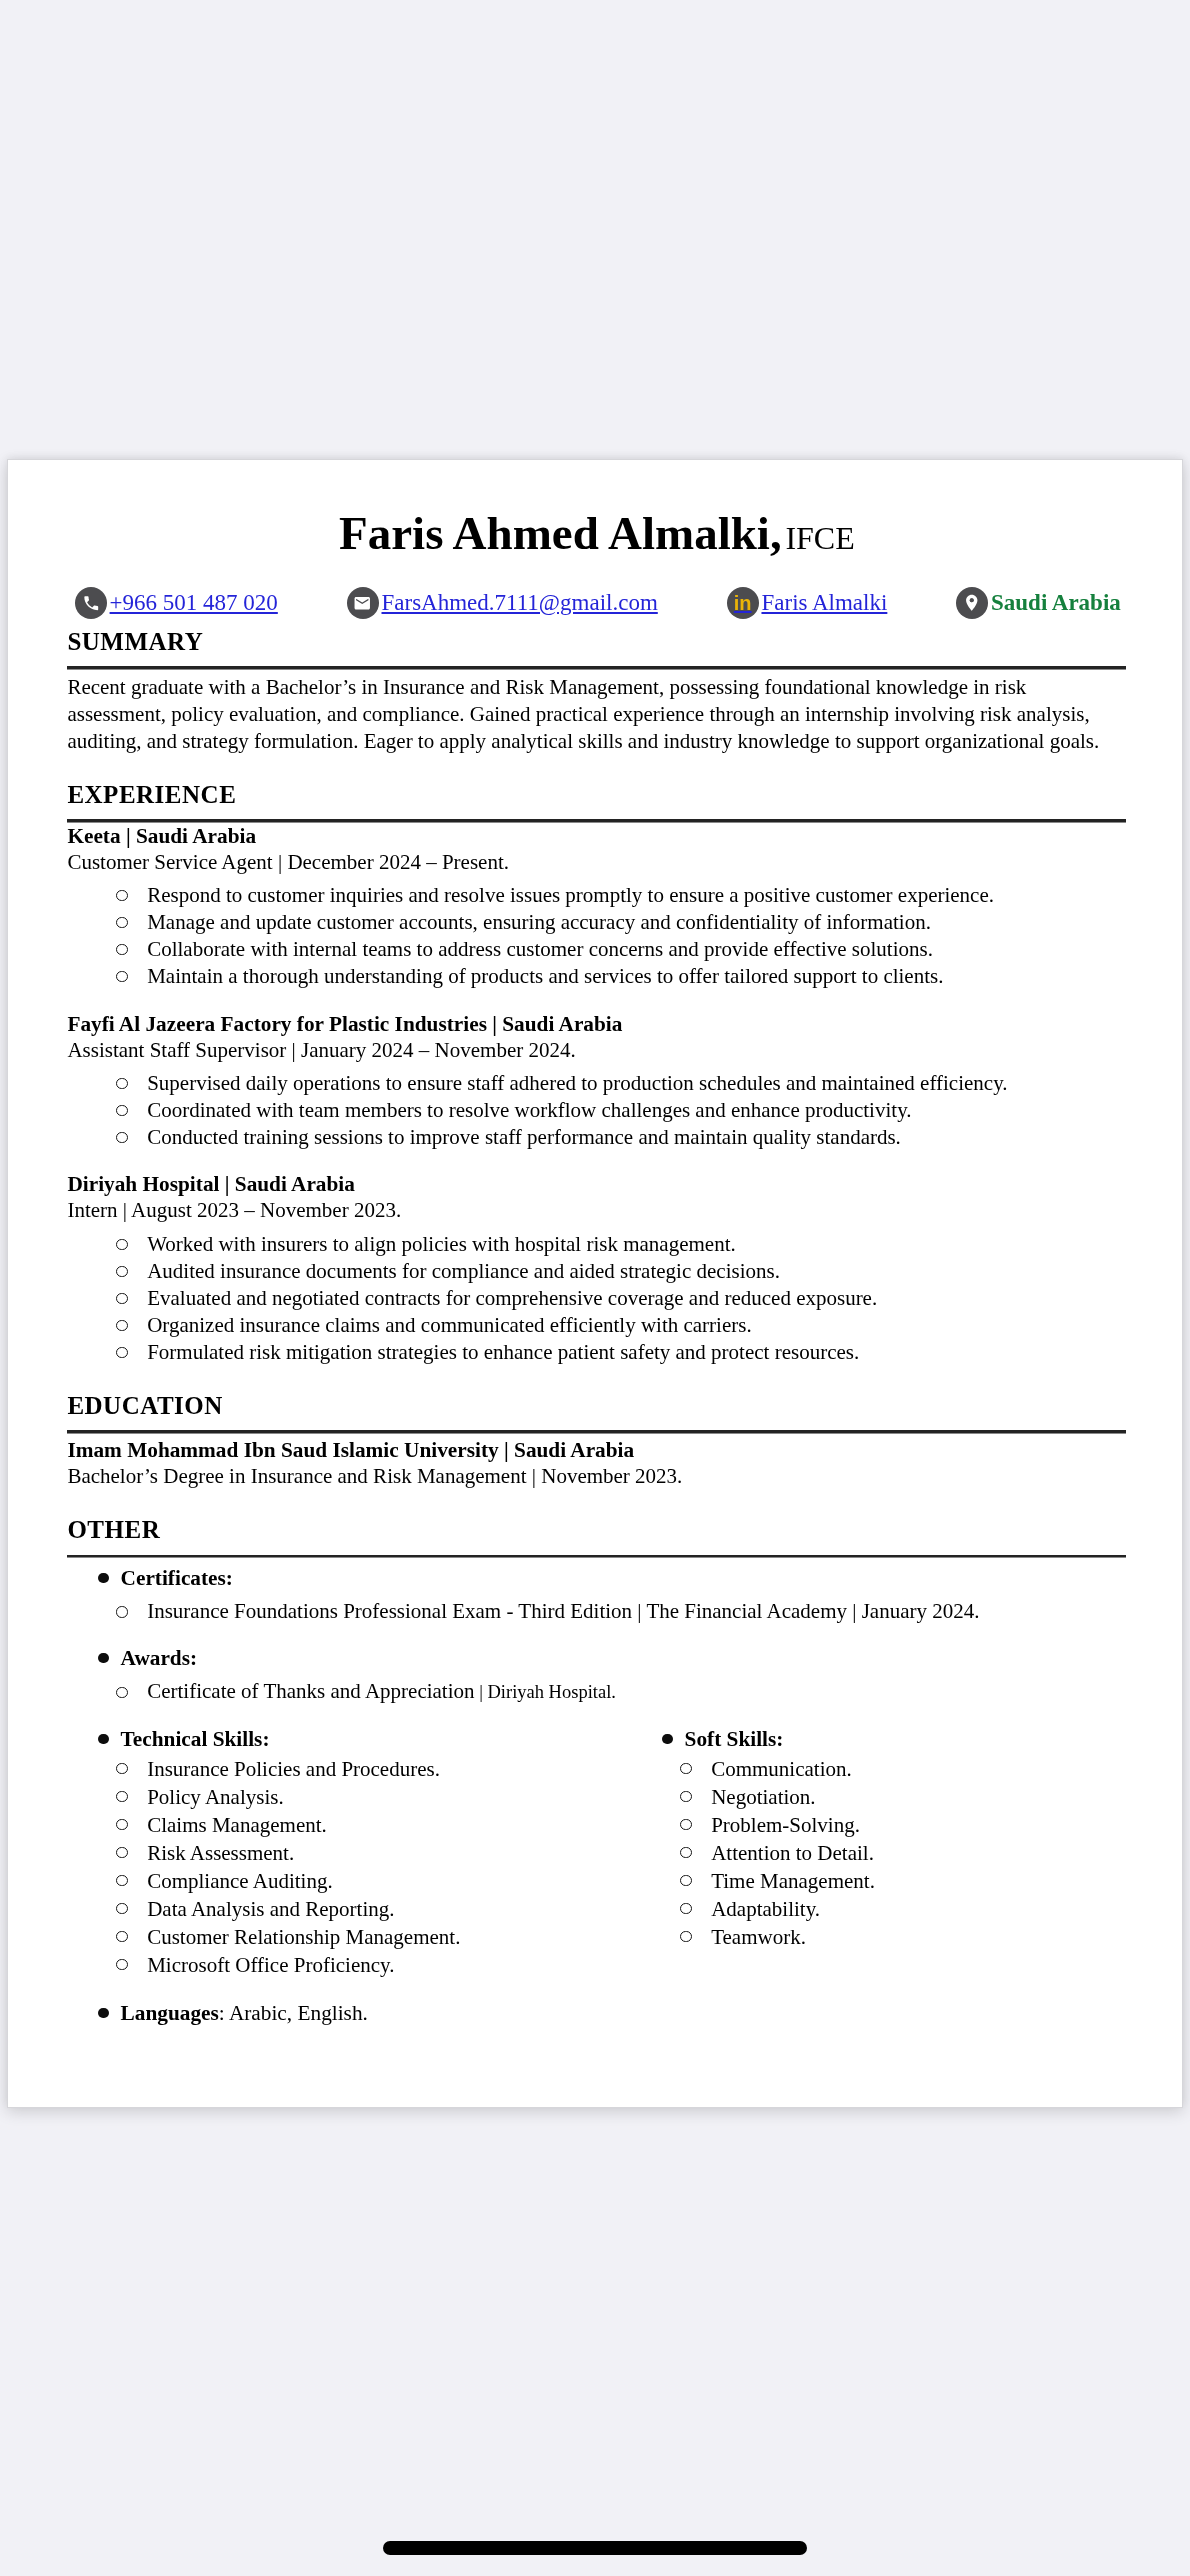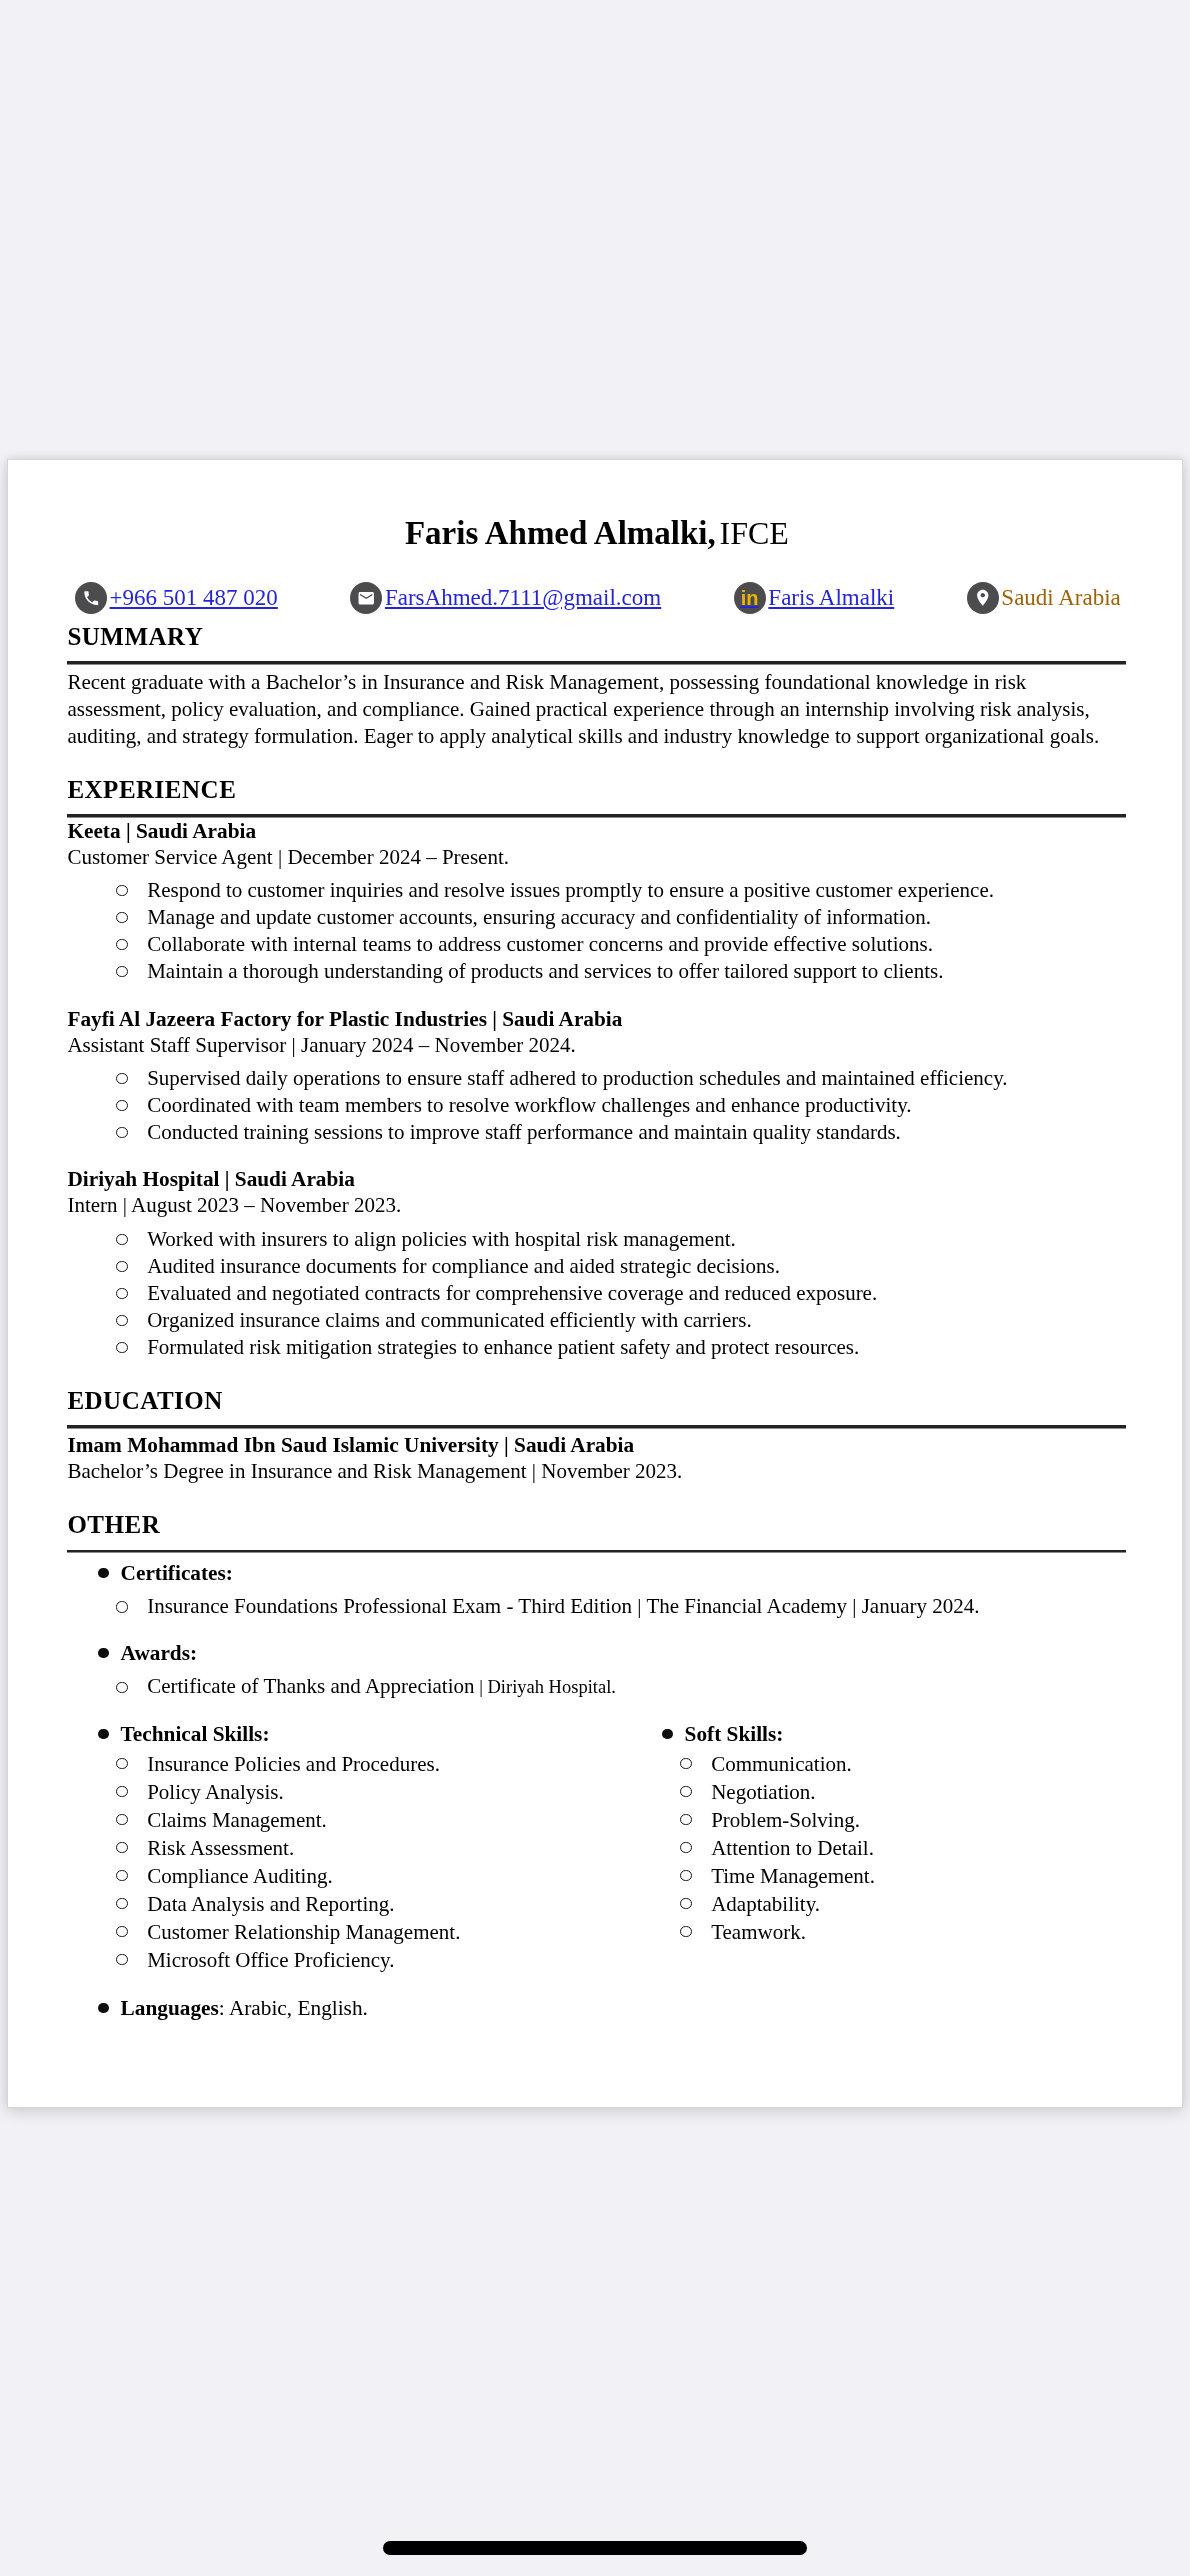--- a/index.html
+++ b/index.html
@@ -20,40 +20,40 @@
     width:1176px; height:1649px;
     background:#ffffff;
     border:1.9px solid #d6d6da;
     box-sizing:border-box;
     box-shadow:0 3.7px 15px rgba(0,0,0,0.16), 0 -1.9px 7.4px rgba(0,0,0,0.06);
     padding:43px 56px 0 59px;
   }
 
   
   .name-line { text-align:center; line-height:56px; margin-top:1.9px; white-space:nowrap; }
-  .person-name { font-size:33px; font-weight:bold; }
+  .person-name { font-size:47px; font-weight:bold; }
   .credential  { font-size:32px; font-weight:normal; }
 
   .contact-row {
     margin-top:15px;
     display:flex; justify-content:space-between; align-items:center;
     padding:0 5.6px 0 7.4px;
     font-size:23px;
   }
   .contact { display:flex; align-items:center; gap:2.8px; white-space:nowrap; }
   .icon-circle {
     flex:0 0 auto;
     width:32px; height:32px; border-radius:50%;
     background:#4c4c4f;
     display:flex; align-items:center; justify-content:center;
   }
   .icon-circle svg { display:block; }
   .in-glyph { color:#eab308; font-family:"Liberation Sans", sans-serif; font-weight:bold; font-size:20px; line-height:1; }
   a.contact-link { color:#2424d8; }
-  .contact-plain { color:#a16207; }
+  .contact-plain { color:#15803d;font-weight:bold; }
 
   
   .section-heading {
     font-size:25px; font-weight:bold; margin:0; line-height:28px;
     letter-spacing:0.5px;
   }
   .summary-section   { margin-top:9.3px; }
   .std-section       { margin-top:26px; }
   .rule { height:3.7px; margin-top:10.2px; background:linear-gradient(#232323 0 70%, #8a8a8a 70% 100%); }
 

